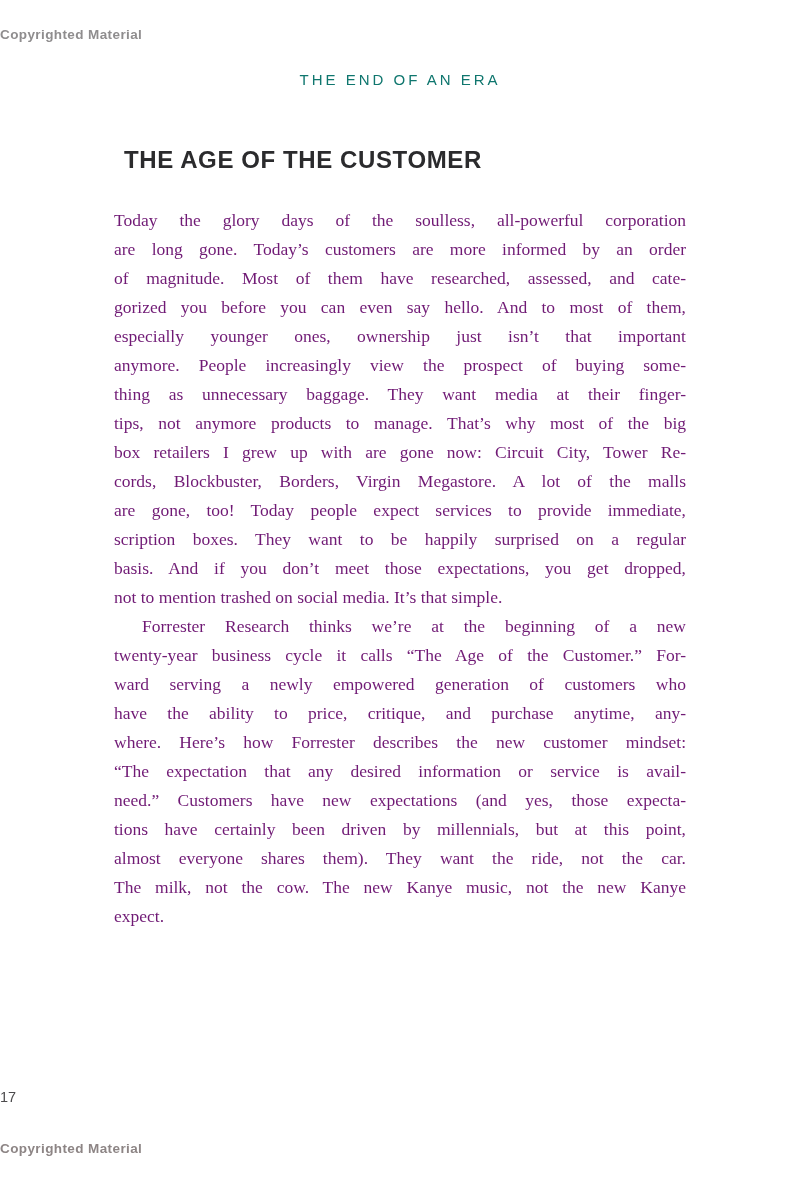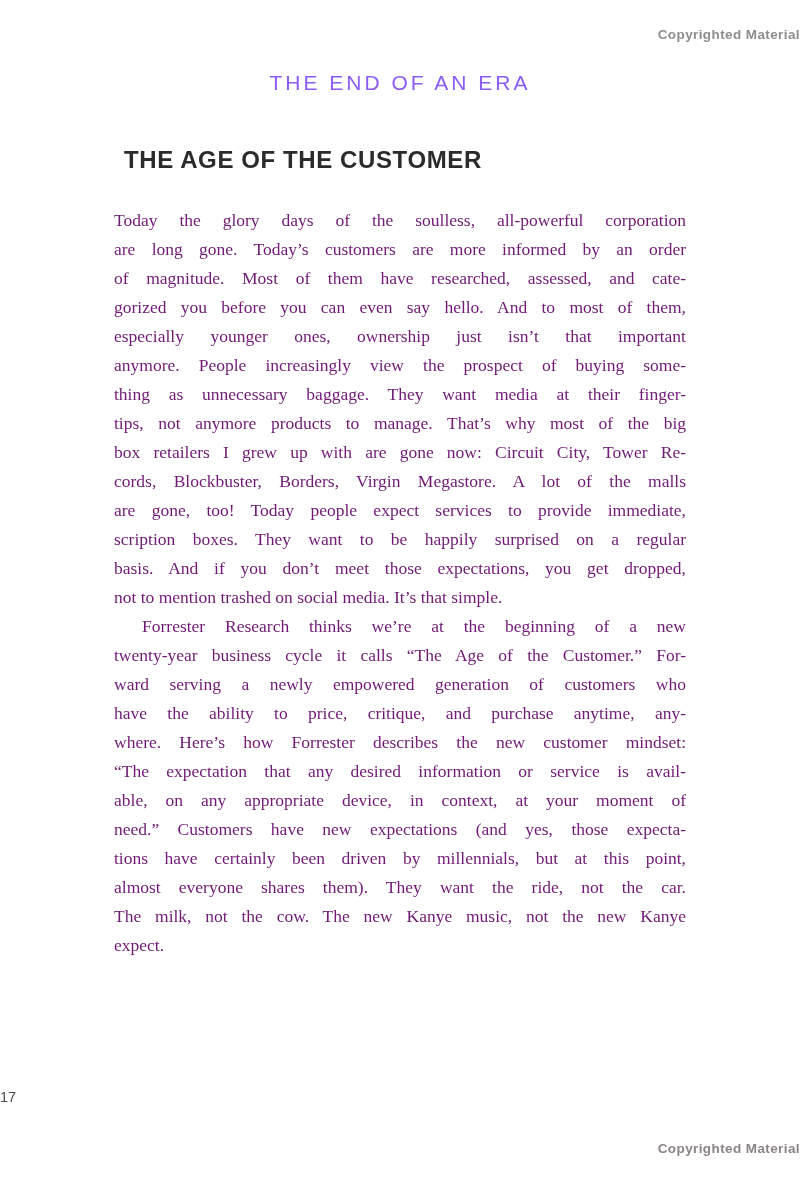--- a/index.html
+++ b/index.html
@@ -7,35 +7,35 @@
     position: relative;
     width: 800px;
     height: 1185px;
     background: #ffffff;
     overflow: hidden;
     font-family: "Liberation Sans", sans-serif;
   }
   .copyright {
     position: absolute;
     left: 0; right: 0;
-    text-align: right;
+    text-align: left;
     font-size: 13.5px;
     font-weight: 700;
     letter-spacing: 0.4px;
   }
   .copyright.top { top: 27px; color: #8f8d8e; }
   .copyright.bottom { top: 1141px; color: #8d8585; }
   .running-head {
     position: absolute;
     top: 71px; left: 0; right: 0;
     text-align: center;
-    font-size: 21px;
+    font-size: 15px;
     font-weight: 400;
     letter-spacing: 3px;
-    color: #8b5cf6;
+    color: #0f766e;
   }
   .section-heading {
     position: absolute;
     top: 146px; left: 124px;
     margin: 0;
     font-size: 24px;
     font-weight: 700;
     letter-spacing: 0.6px;
     color: #2b2b2d;
   }
@@ -93,21 +93,20 @@
         <div class="line">basis. And if you don’t meet those expectations, you get dropped,</div>
         <div class="line last">not to mention trashed on social media. It’s that simple.</div>
       </div>
       <div class="paragraph">
         <div class="line indent">Forrester Research thinks we’re at the beginning of a new</div>
         <div class="line">twenty-year business cycle it calls “The Age of the Customer.” For-</div>
         <div class="line">ward serving a newly empowered generation of customers who</div>
         <div class="line">have the ability to price, critique, and purchase anytime, any-</div>
         <div class="line">where. Here’s how Forrester describes the new customer mindset:</div>
         <div class="line">“The expectation that any desired information or service is avail-</div>
-        <div class="line">able, on any appropriate device, in context, at your moment of</div>
         <div class="line">need.” Customers have new expectations (and yes, those expecta-</div>
         <div class="line">tions have certainly been driven by millennials, but at this point,</div>
         <div class="line">almost everyone shares them). They want the ride, not the car.</div>
         <div class="line">The milk, not the cow. The new Kanye music, not the new Kanye</div>
         <div class="line last">expect.</div>
       </div>
     </div>
 
   <div class="page-number">17</div>
 

